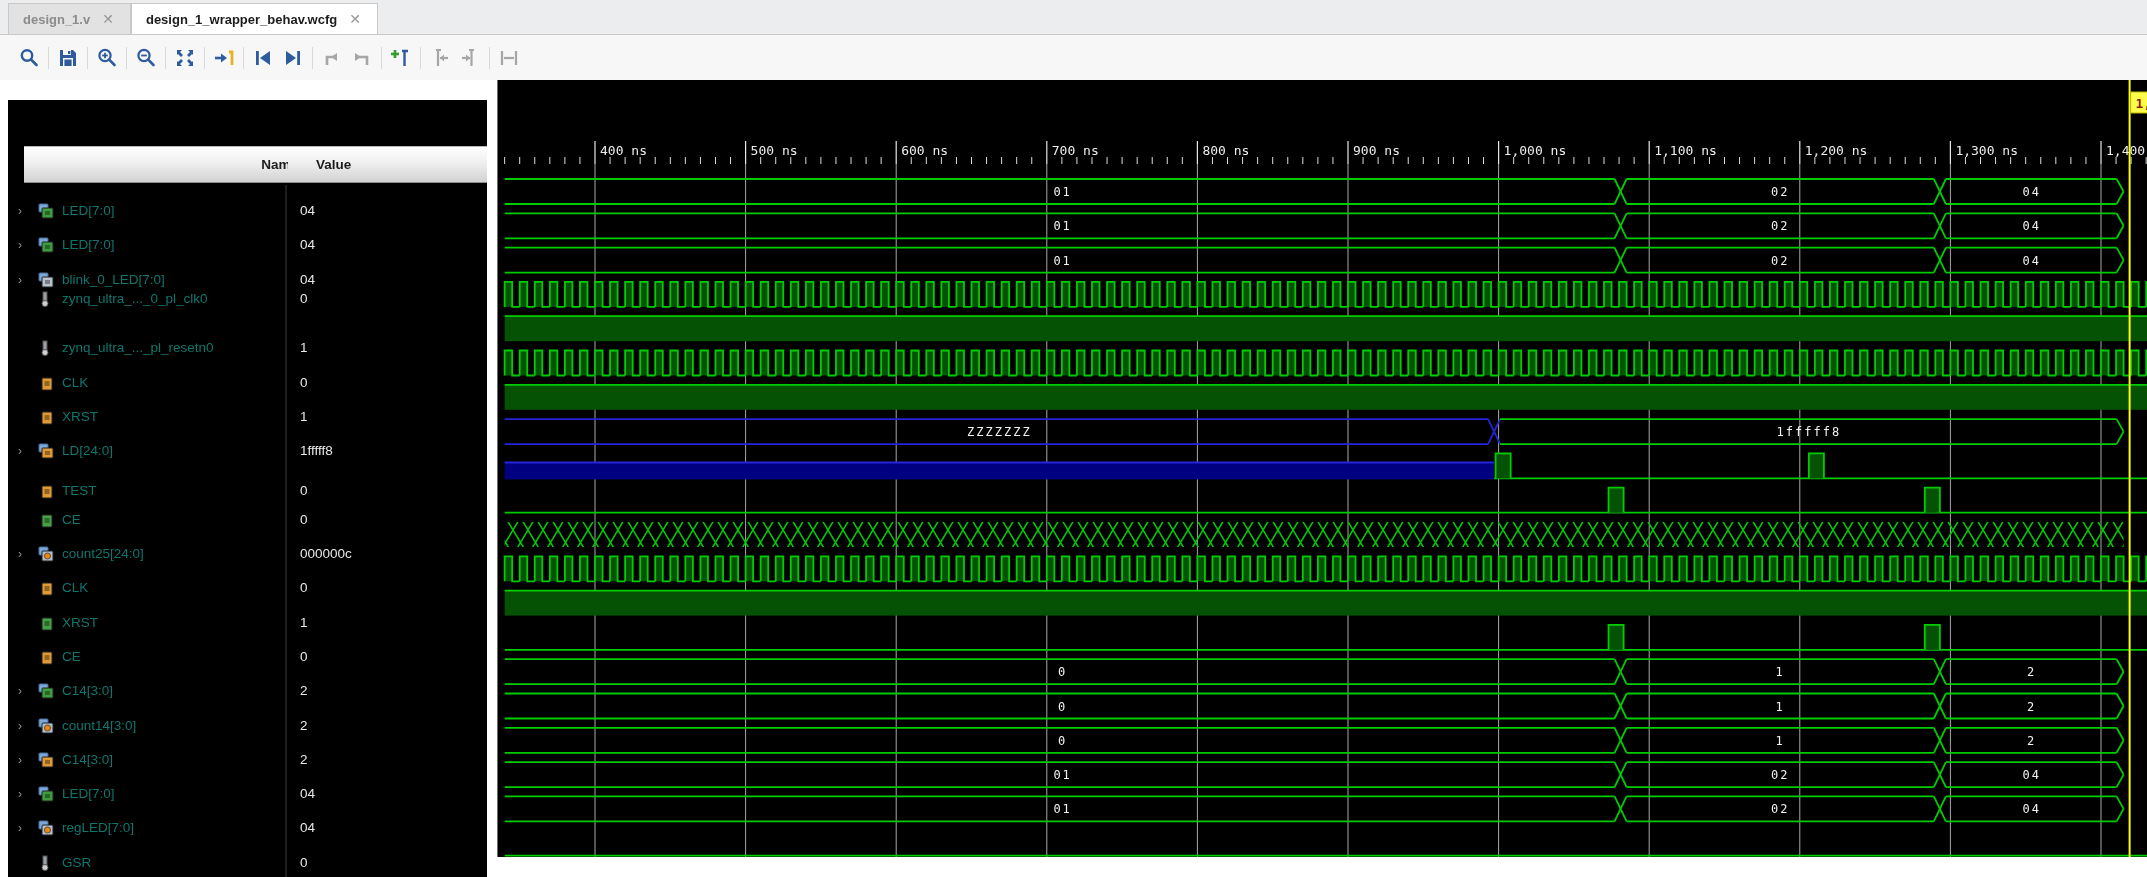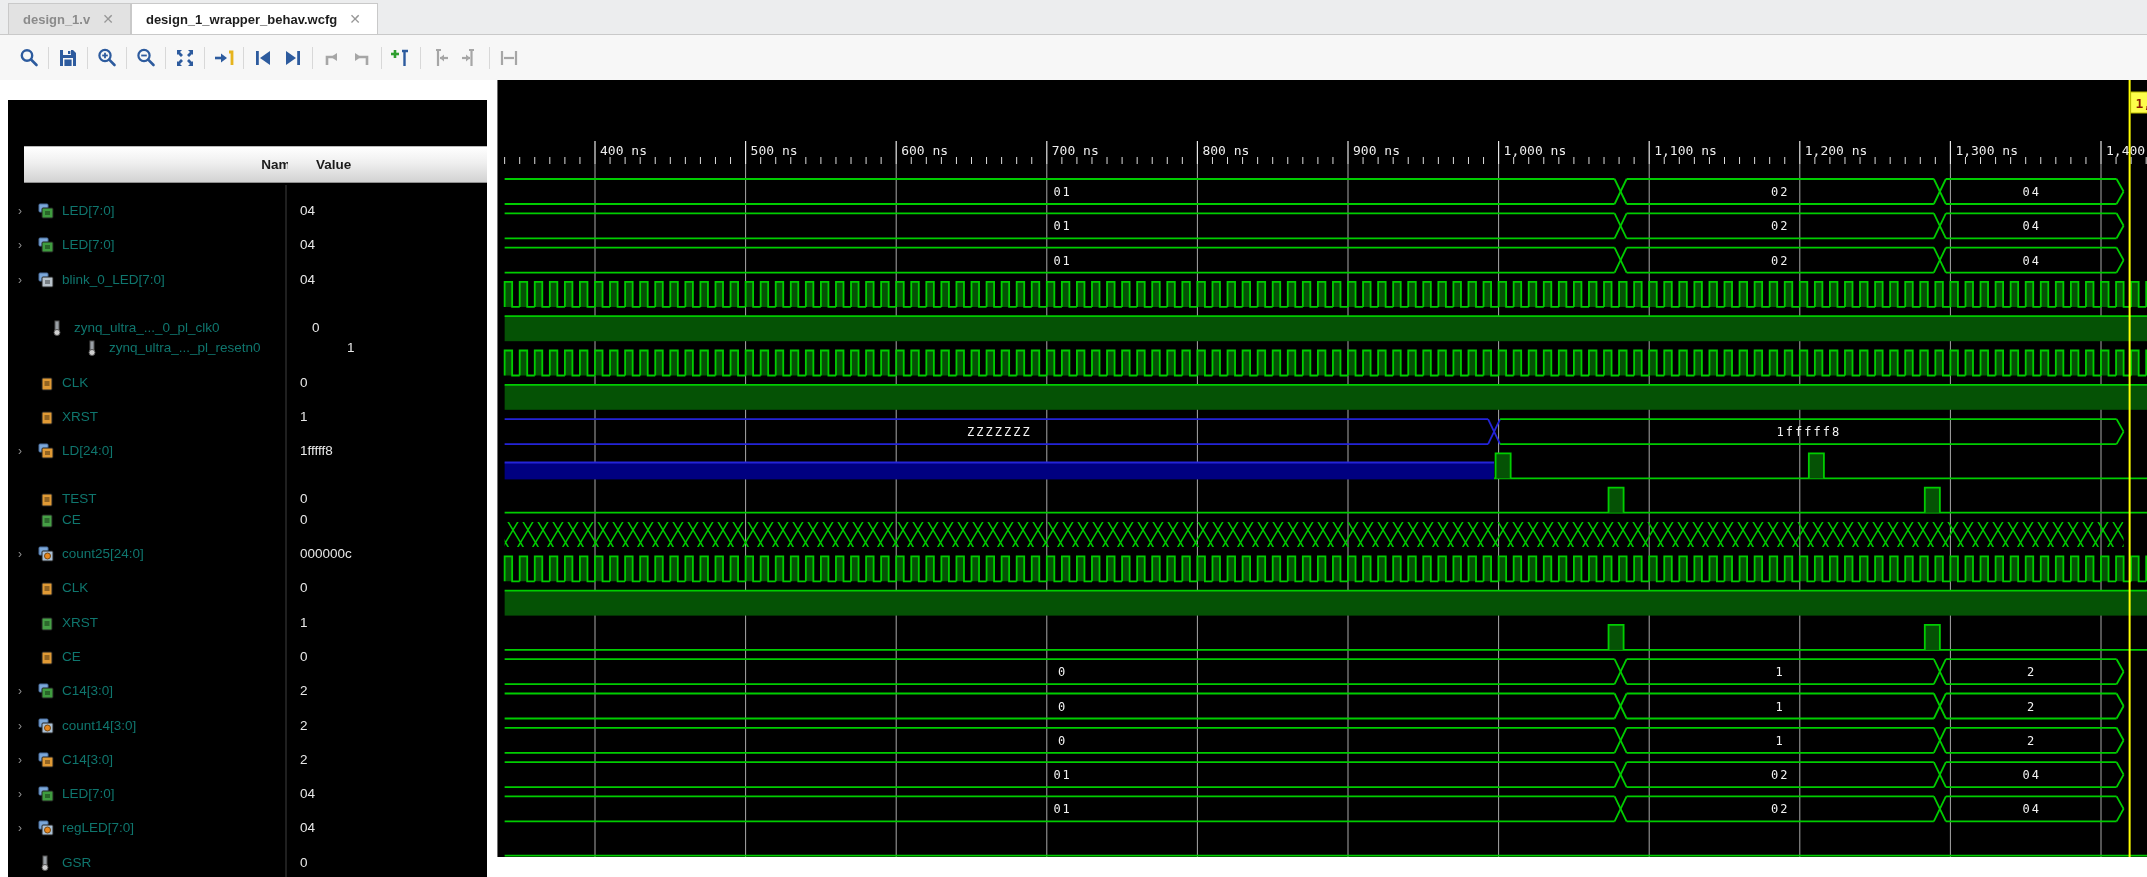--- a/index.html
+++ b/index.html
@@ -216,29 +216,29 @@
         <div class="sig-row" style="top: 68.6px;">
           <span class="sig-arrow">›</span>
           <span class="sig-icon"><svg width="17" height="16">
               <rect x="1" y="1" width="9" height="8" rx="1" fill="#7ba7d9" stroke="#4a6f9e" stroke-width="1"></rect>
               <rect x="4" y="5" width="11" height="10" rx="1" fill="#b9c3cb" stroke="#222" stroke-width="1"></rect>
               <rect x="7" y="8" width="5" height="4" fill="rgba(0,0,0,0.35)"></rect>
             </svg></span>
           <span class="sig-name">blink_0_LED[7:0]</span>
           <span class="sig-value">04</span>
         </div>
-        <div class="sig-row" style="top: 117px; margin-left: 12px;">
+        <div class="sig-row" style="top: 88px;">
           <span class="sig-icon"><svg width="17" height="16">
               <rect x="5" y="1" width="4" height="9" fill="#9aa0a6" stroke="#555" stroke-width="1"></rect>
               <circle cx="7" cy="12.5" r="3" fill="#cfcfcf" stroke="#555" stroke-width="1"></circle>
             </svg></span>
           <span class="sig-name">zynq_ultra_..._0_pl_clk0</span>
           <span class="sig-value">0</span>
         </div>
-        <div class="sig-row" style="top: 137.2px; margin-left: 47px;">
+        <div class="sig-row" style="top: 137.2px;">
           <span class="sig-icon"><svg width="17" height="16">
               <rect x="5" y="1" width="4" height="9" fill="#9aa0a6" stroke="#555" stroke-width="1"></rect>
               <circle cx="7" cy="12.5" r="3" fill="#cfcfcf" stroke="#555" stroke-width="1"></circle>
             </svg></span>
           <span class="sig-name">zynq_ultra_..._pl_resetn0</span>
           <span class="sig-value">1</span>
         </div>
         <div class="sig-row" style="top: 171.5px;">
           <span class="sig-icon"><svg width="17" height="16">
               <rect x="4" y="3" width="10" height="12" rx="1" fill="#e09a35" stroke="#222" stroke-width="1"></rect>
@@ -258,21 +258,21 @@
         <div class="sig-row" style="top: 240.1px;">
           <span class="sig-arrow">›</span>
           <span class="sig-icon"><svg width="17" height="16">
               <rect x="1" y="1" width="9" height="8" rx="1" fill="#7ba7d9" stroke="#4a6f9e" stroke-width="1"></rect>
               <rect x="4" y="5" width="11" height="10" rx="1" fill="#e09a35" stroke="#222" stroke-width="1"></rect>
               <rect x="7" y="8" width="5" height="4" fill="rgba(0,0,0,0.35)"></rect>
             </svg></span>
           <span class="sig-name">LD[24:0]</span>
           <span class="sig-value">1fffff8</span>
         </div>
-        <div class="sig-row" style="top: 288px;">
+        <div class="sig-row" style="top: 280px;">
           <span class="sig-icon"><svg width="17" height="16">
               <rect x="4" y="3" width="10" height="12" rx="1" fill="#e09a35" stroke="#222" stroke-width="1"></rect>
               <rect x="6.5" y="6" width="5" height="5" fill="rgba(0,0,0,0.35)"></rect>
             </svg></span>
           <span class="sig-name">TEST</span>
           <span class="sig-value">0</span>
         </div>
         <div class="sig-row" style="top: 308.7px;">
           <span class="sig-icon"><svg width="17" height="16">
               <rect x="4" y="3" width="10" height="12" rx="1" fill="#46a046" stroke="#222" stroke-width="1"></rect>

